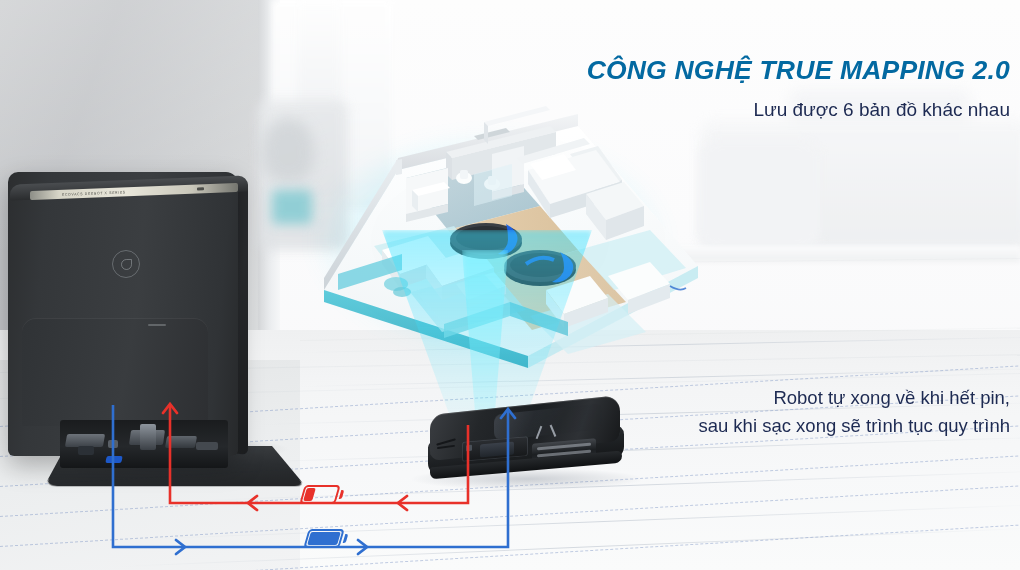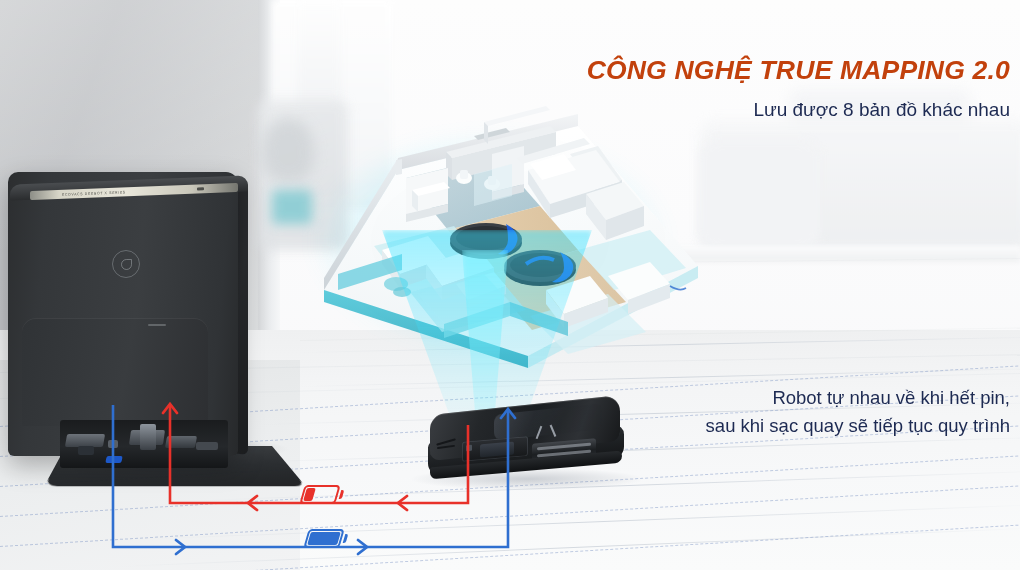--- a/index.html
+++ b/index.html
@@ -155,21 +155,21 @@
   .diagram{position:absolute;left:0;top:0;width:1020px;height:570px;pointer-events:none;}
 
   
   .batt{position:absolute;transform:skewX(-16deg);}
   .batt-shell{position:absolute;inset:0;border:2.4px solid var(--c);border-radius:4px;}
   .batt-cap{position:absolute;right:-5px;top:5px;width:3.5px;height:9px;background:var(--c);border-radius:0 2px 2px 0;}
   .batt-fill{position:absolute;left:3px;top:3px;bottom:3px;background:var(--c);border-radius:2px;}
 
   
   .t1{position:absolute;left:528px;top:56px;width:482px;text-align:right;}
-  .t1 .h{font-size:26.5px;font-weight:700;font-style:italic;color:#c2410c;
+  .t1 .h{font-size:26.5px;font-weight:700;font-style:italic;color:#0369a1;
     letter-spacing:.2px;line-height:1.1;white-space:nowrap;}
   .t1 .s{font-size:19px;color:#1d2a52;margin-top:13px;line-height:1.25;}
 
   .t2{position:absolute;left:520px;top:358px;width:490px;text-align:right;}
   .t2 .h{font-size:25.5px;font-weight:700;font-style:italic;color:#1470c4;
     line-height:1.2;white-space:nowrap;}
   .t2 .b{font-size:18.5px;color:#1d2a52;line-height:1.52;margin-top:26px;}
   .t2 .b div{white-space:nowrap;}
 </style>
 </head>
@@ -423,23 +423,23 @@
     <div class="batt-fill" style="width:9px;"></div>
   </div>
   <div class="batt" style="left:306px;top:529px;width:36px;height:19px;--c:#2f6fd0;">
     <div class="batt-shell"></div>
     <div class="batt-cap"></div>
     <div class="batt-fill" style="right:3px;"></div>
   </div>
 
   <div class="t1">
     <div class="h">CÔNG NGHỆ TRUE MAPPING 2.0</div>
-    <div class="s">Lưu được 8 bản đồ khác nhau</div>
+    <div class="s">Lưu được 6 bản đồ khác nhau</div>
   </div>
 
   <div class="t2">
     <div class="b">
-      <div>Robot tự nhau về khi hết pin,</div>
-      <div>sau khi sạc quay sẽ tiếp tục quy trình</div>
+      <div>Robot tự xong về khi hết pin,</div>
+      <div>sau khi sạc xong sẽ trình tục quy trình</div>
     </div>
   </div>
 
 </div>
 
 </body></html>

